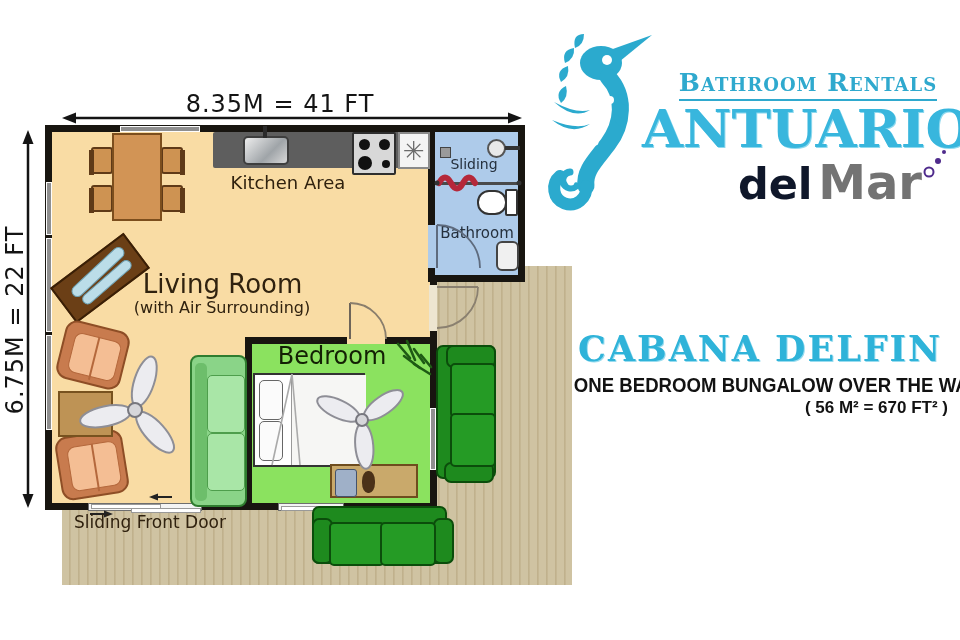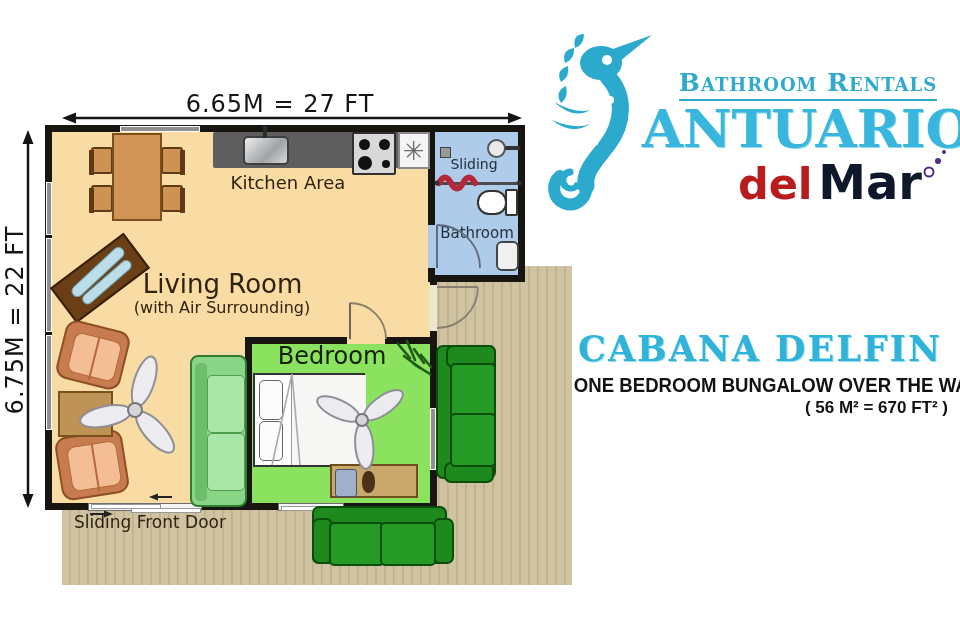--- a/index.html
+++ b/index.html
@@ -53,22 +53,22 @@
   .bsink{background:#F0F0F0;border:2px solid #444;border-radius:6px;}
   .showerhead{background:#E9E9E9;border:2px solid #555;border-radius:50%;}
   .sq-icon{background:#9A9A9A;border:1.5px solid #444;}
   
   .brand-tagline{font-family:"DejaVu Serif",serif;font-variant:small-caps;font-weight:bold;
                  color:#2FA9CE;font-size:25px;letter-spacing:1px;text-align:center;
                  border-bottom:2px solid #2FA9CE;padding-bottom:2px;}
   .brand-name{font-family:"DejaVu Serif",serif;font-weight:bold;color:#38B6DD;font-size:53px;
               letter-spacing:0px;white-space:nowrap;text-shadow:1px 1px 0 #8FD9EE;}
   .brand-delmar{font-weight:bold;white-space:nowrap;text-align:right;}
-  .brand-del{color:#b91c1c;font-size:43px;margin-left:24px;}
-  .brand-mar{color:#0f172a;font-size:48px;text-align:right;}
+  .brand-del{color:#0f172a;font-size:43px;margin-left:24px;}
+  .brand-mar{color:#737373;font-size:48px;text-align:right;}
   .title{font-family:"DejaVu Serif",serif;font-weight:bold;color:#2FB3D9;font-size:35px;
          letter-spacing:2px;text-align:center;white-space:nowrap;text-shadow:1px 1px 0 #9ADCEF;}
   .subtitle{font-family:"Liberation Sans",sans-serif;font-weight:bold;color:#121212;font-size:20px;
             text-align:center;white-space:nowrap;transform:scaleX(.93);transform-origin:center;}
   .areatxt{font-family:"Liberation Sans",sans-serif;font-weight:bold;color:#121212;font-size:17px;
            text-align:right;}
   svg{display:block;}
 </style>
 </head>
 <body>
@@ -278,21 +278,21 @@
       <circle cx="23" cy="160" r="3.5" fill="#FFFFFF"></circle>
     </g>
 
     <g stroke="#4F2B8C" fill="none" stroke-width="2">
       <circle cx="929" cy="172" r="4.5"></circle>
       <circle cx="938" cy="161" r="3" fill="#4F2B8C" stroke="none"></circle>
       <circle cx="944" cy="152" r="2" fill="#4F2B8C" stroke="none"></circle>
     </g>
   </svg>
 
-  <div class="abs dim" style="left:130px;top:90px;width:300px;">6.65M = 27 FT</div>
+  <div class="abs dim" style="left:130px;top:90px;width:300px;">8.35M = 41 FT</div>
   <div class="abs dim" style="left:-80px;top:306px;width:190px;transform:rotate(-90deg);">6.75M = 22 FT</div>
 
   <div class="abs lbl" style="left:70px;top:514px;width:160px;font-size:17px;">Sliding Front Door</div>
 
   <div class="abs" style="left:668px;top:68px;width:280px;text-align:center;">
     <span class="brand-tagline" style="display:inline-block;">Bathroom Rentals</span>
   </div>
   <div class="abs brand-name" style="left:642px;top:97px;width:318px;text-align:left;">ANTUARIOS</div>
   <div class="abs brand-delmar" style="left:700px;top:154px;width:222px;">
     <span class="brand-del">del</span>

